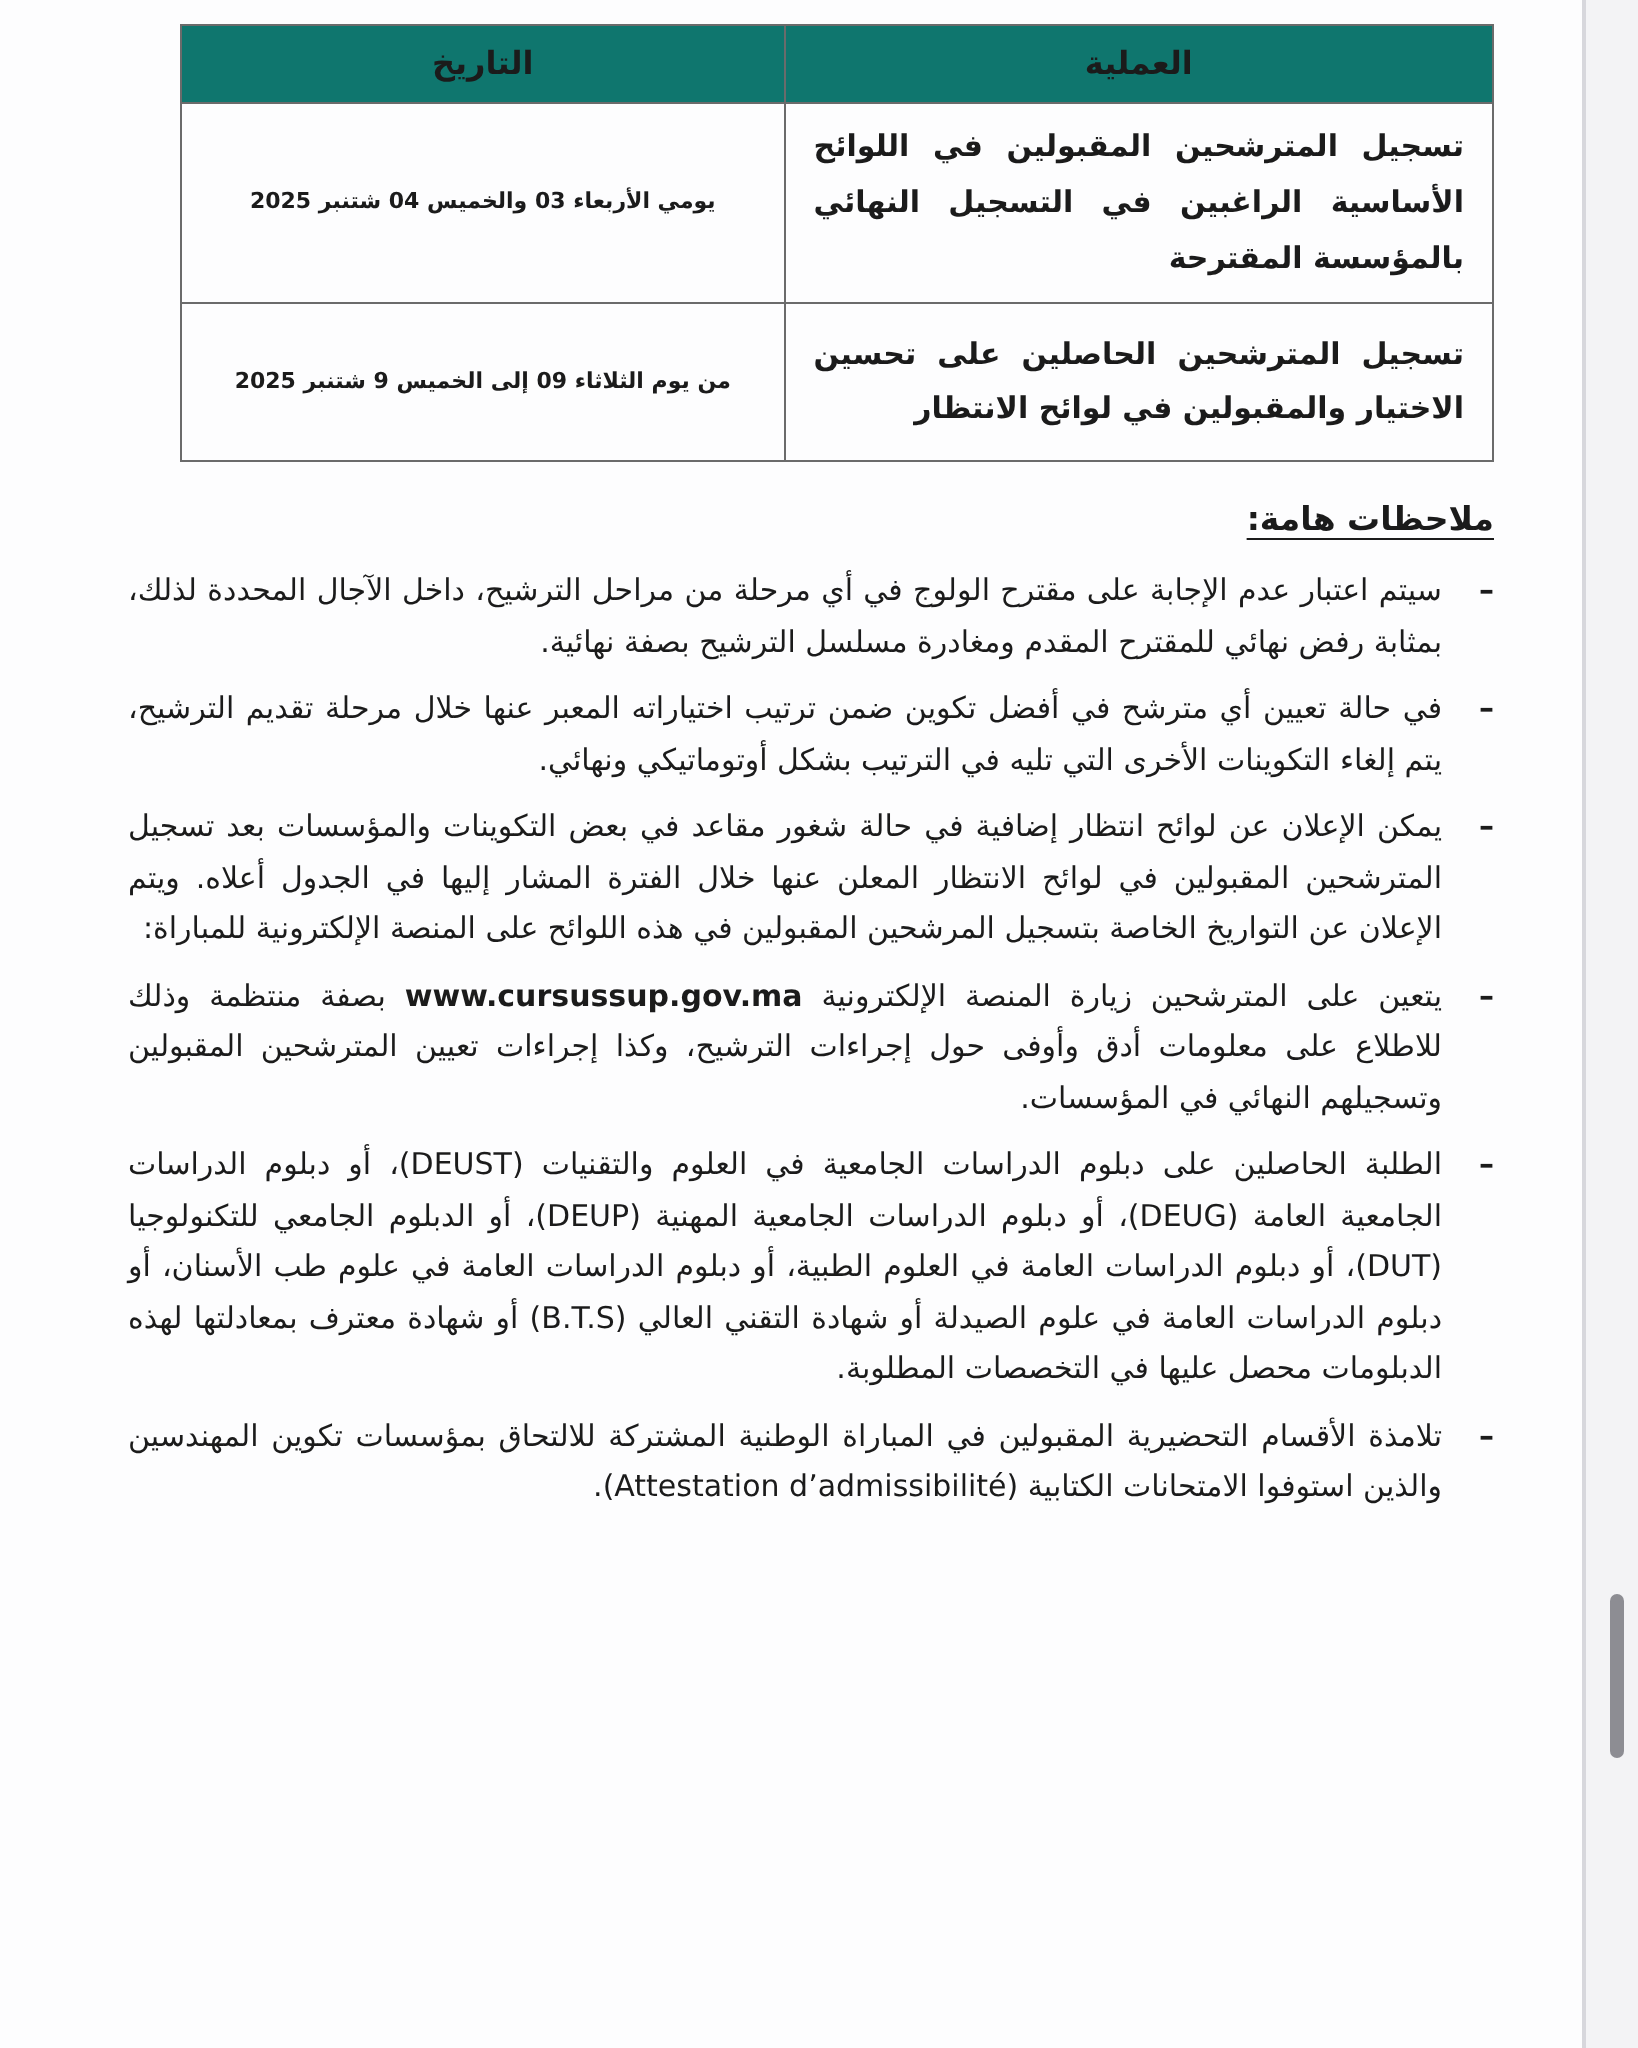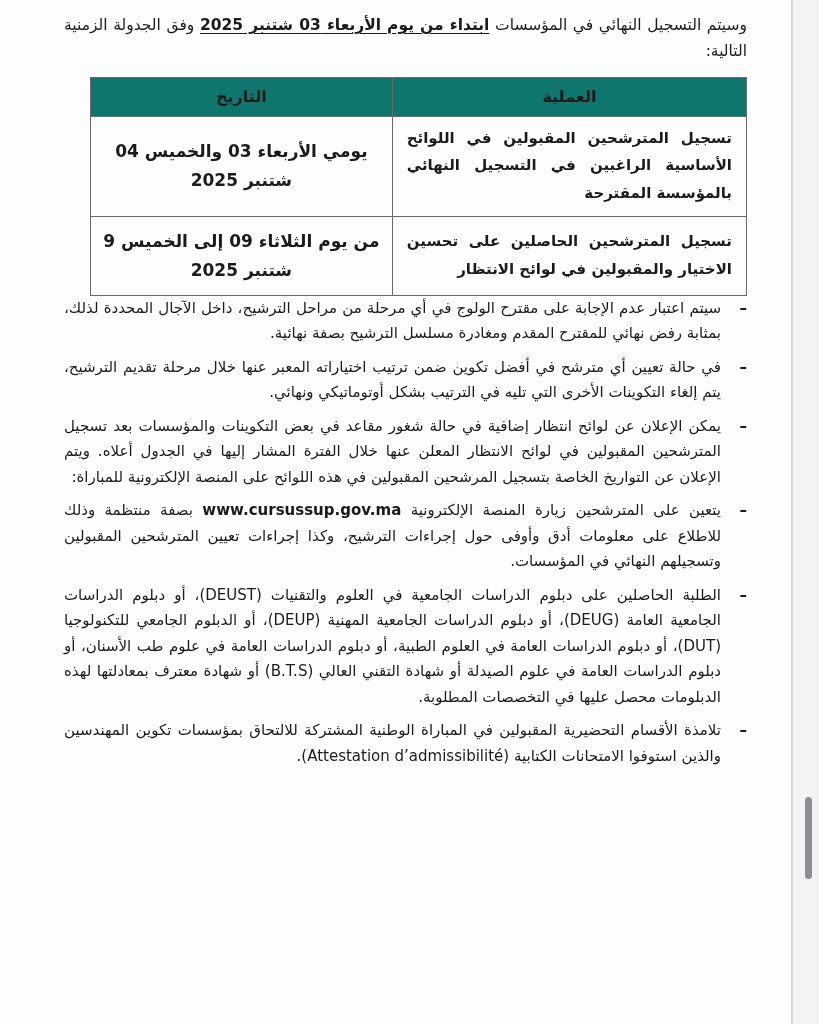--- a/index.html
+++ b/index.html
@@ -39,21 +39,21 @@
   }
   table.schedule th{
     background:#0f766e;height:36px;font-size:16px;text-align:center;
   }
   col.c-op{width:54%;}
   col.c-date{width:46%;}
   td.op-cell{
     text-align:justify;padding:8px 14px;font-size:15px;line-height:1.85;height:62px;
   }
   td.date-cell{
-    text-align:center;padding:6px 4px;font-size:17px;line-height:1.7;
+    text-align:center;padding:6px 4px;font-size:11px;line-height:1.7;
   }
   .notes-heading,.section-heading{
     font-weight:bold;font-size:16.5px;
     text-decoration:underline;text-underline-offset:4px;
     margin:15px 0 9px 0;text-align:right;
   }
   .bullet{
     display:grid;grid-template-columns:26px 1fr;
     margin:0 0 8px 0;
   }
@@ -68,21 +68,20 @@
 </style>
 </head>
 <body>
 
 <div class="page"></div>
 <div class="page-edge"></div>
 <div class="scrollbar-thumb"></div>
 
 <div class="content">
 
-  <p class="intro"><span>وسيتم التسجيل النهائي في المؤسسات </span><span class="emph">ابتداء من يوم الأربعاء 03 شتنبر 2025</span><span> وفق الجدولة الزمنية التالية:</span></p>
 
   <table class="schedule">
     <colgroup>
         <col class="c-op">
         <col class="c-date">
       </colgroup>
     <thead>
       <tr>
         <th>العملية</th>
         <th>التاريخ</th>
@@ -93,20 +92,21 @@
         <td class="op-cell">تسجيل المترشحين المقبولين في اللوائح الأساسية الراغبين في التسجيل النهائي بالمؤسسة المقترحة</td>
         <td class="date-cell">يومي الأربعاء 03 والخميس 04 شتنبر 2025</td>
       </tr>
       <tr>
         <td class="op-cell">تسجيل المترشحين الحاصلين على تحسين الاختيار والمقبولين في لوائح الانتظار</td>
         <td class="date-cell">من يوم الثلاثاء 09 إلى الخميس 9 شتنبر 2025</td>
       </tr>
     </tbody>
   </table>
 
+  <div class="notes-heading">ملاحظات هامة:</div>
 
   <div class="bullet">
     <span class="dash">–</span>
     <div class="btext">سيتم اعتبار عدم الإجابة على مقترح الولوج في أي مرحلة من مراحل الترشيح، داخل الآجال المحددة لذلك، بمثابة رفض نهائي للمقترح المقدم ومغادرة مسلسل الترشيح بصفة نهائية.</div>
   </div>
 
   <div class="bullet">
     <span class="dash">–</span>
     <div class="btext">في حالة تعيين أي مترشح في أفضل تكوين ضمن ترتيب اختياراته المعبر عنها خلال مرحلة تقديم الترشيح، يتم إلغاء التكوينات الأخرى التي تليه في الترتيب بشكل أوتوماتيكي ونهائي.</div>
   </div>

